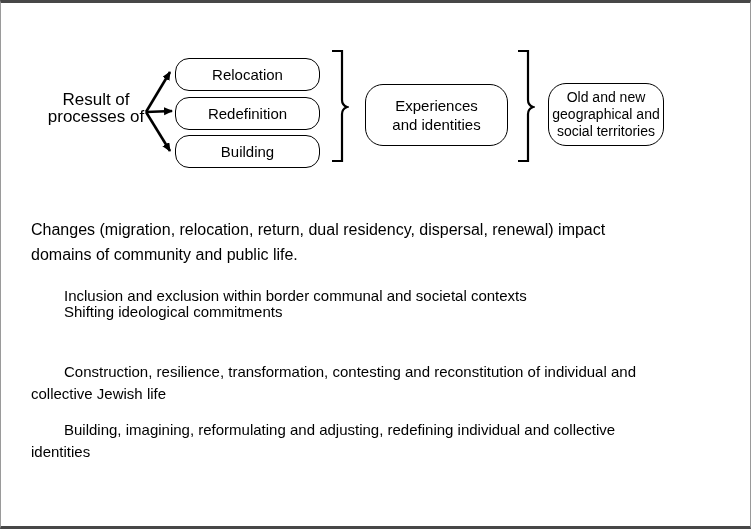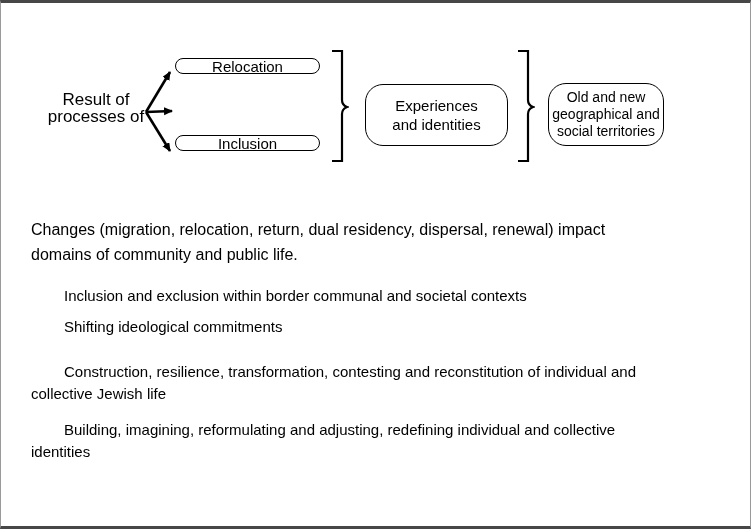--- a/index.html
+++ b/index.html
@@ -16,21 +16,21 @@
     color:#000;
     overflow:hidden;
   }
   .abs{position:absolute;}
   .source-label{
     left:40px;top:88px;width:110px;
     font-size:17px;line-height:17px;
     text-align:center;white-space:pre-line;
   }
   .process-box{
-    left:174px;width:145px;height:16px;
+    left:174px;width:145px;height:33px;
     box-sizing:border-box;
     border:1.5px solid #000;border-radius:14px;
     display:flex;align-items:center;justify-content:center;
     font-size:15px;background:#fff;
   }
   .process-box.b0{top:55px;}
   .process-box.b1{top:94px;}
   .process-box.b2{top:132px;}
   .round-box{
     box-sizing:border-box;
@@ -43,21 +43,21 @@
   .intro{
     left:30px;top:214px;width:692px;
     font-size:16px;line-height:25px;white-space:pre-line;
   }
   .item{
     left:30px;width:692px;
     font-size:15px;line-height:22px;
     white-space:pre-line;text-indent:33px;
   }
   .item.i0{top:282px;}
-  .item.i1{top:313px;}
+  .item.i1{top:298px;}
   .item.i2{top:358px;}
   .item.i3{top:416px;}
 </style>
 </head>
 <body>
 
 <div class="canvas">
 
   <svg class="abs" style="left:140px;top:55px;" width="40" height="105" viewBox="0 0 40 105">
     <defs>
@@ -69,22 +69,25 @@
     <line x1="5" y1="54" x2="31" y2="53" stroke="#000" stroke-width="2.6" marker-end="url(#ah)"></line>
     <line x1="5" y1="54" x2="29" y2="93" stroke="#000" stroke-width="2.6" marker-end="url(#ah)"></line>
   </svg>
 
   <div class="abs source-label">Result of
 processes of</div>
 
   <div class="abs process-box b0">
     <span>Relocation</span>
   </div>
+  <div class="abs process-box b1">
+    <span>Redefinition</span>
+  </div>
   <div class="abs process-box b2">
-    <span>Inclusion</span>
+    <span>Building</span>
   </div>
 
   <svg class="abs" style="left:330px;top:46px;" width="18" height="114" viewBox="0 0 18 114">
     <path d="M1 2 H11 V51 Q11 56 16 58 Q11 60 11 65 V112 H1" fill="none" stroke="#000" stroke-width="2.2"></path>
   </svg>
 
   <div class="abs round-box mid-box">Experiences
 and identities</div>
 
   <svg class="abs" style="left:516px;top:46px;" width="18" height="114" viewBox="0 0 18 114">

